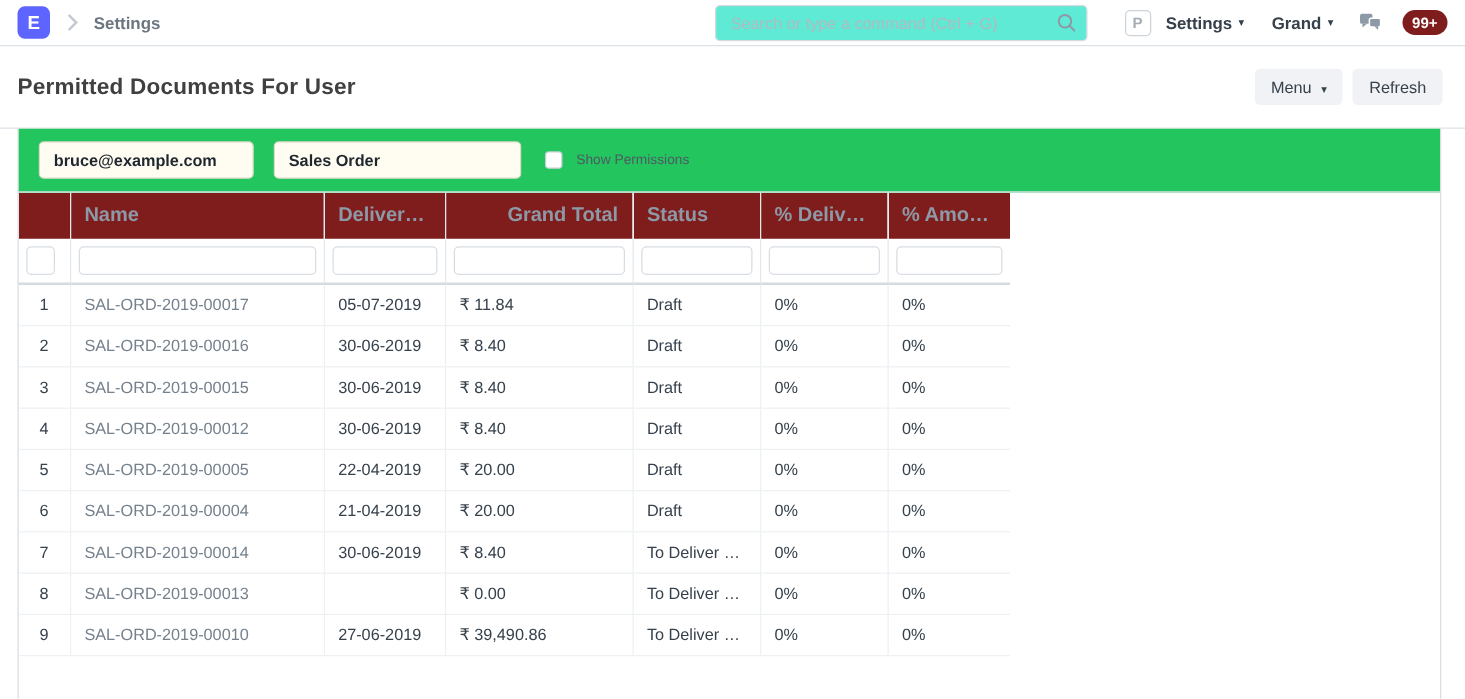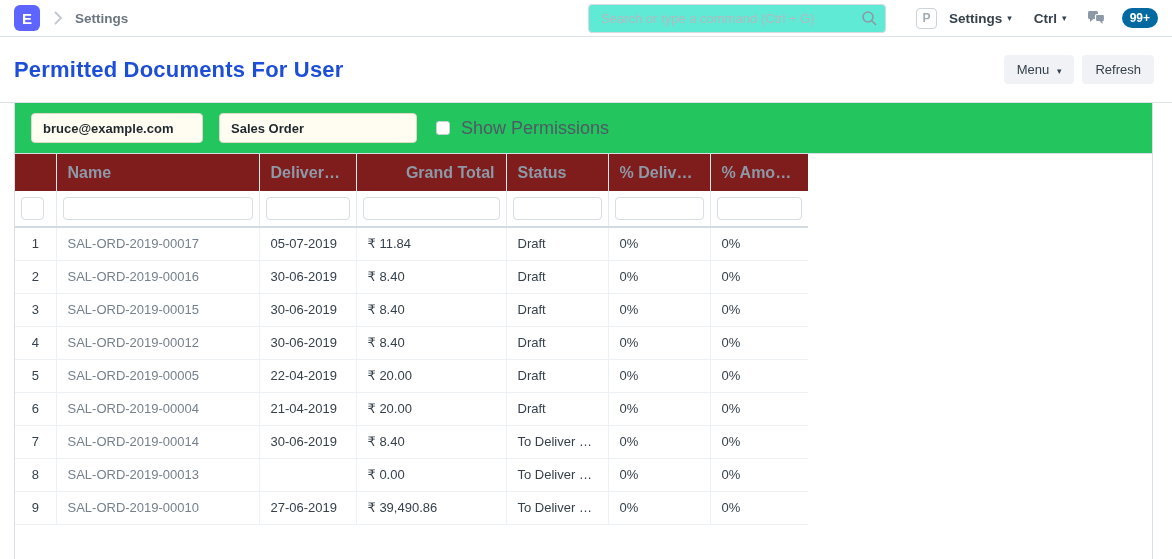--- a/index.html
+++ b/index.html
@@ -21,47 +21,47 @@
   .search-input::placeholder { color:#b2bac1; }
   .search-icon { position:absolute; right:9px; top:6px; color:#8d99a6; }
   .nav-right { display:flex; align-items:center; margin-left:30px; }
   .avatar-p { width:21px; height:21px; border:1px solid #ccd3d9; border-radius:4px;
     color:#a3adb5; font-size:12px; font-weight:600; display:flex; align-items:center;
     justify-content:center; cursor:pointer; }
   .nav-link { font-size:13.5px; font-weight:700; color:#36414c; cursor:pointer;
     display:flex; align-items:center; }
   .nav-link .caret { font-size:9px; margin-left:5px; color:#36414c; }
   .chat-icon { cursor:pointer; display:flex; }
-  .notif-badge { background:#0369a1; color:#fff; font-size:12px; font-weight:700;
+  .notif-badge { background:#7f1d1d; color:#fff; font-size:12px; font-weight:700;
     border-radius:10px; padding:3px 8px; cursor:pointer; }
   .sp12{width:12px}.sp16{width:16px}.sp20{width:20px}.sp22{width:22px}
 
   
   .page-head { height:66px; border-bottom:1px solid #dde2e7; display:flex;
     align-items:center; padding:0 18px 0 14px; }
-  .page-title { font-size:22px; font-weight:700; color:#1d4ed8; letter-spacing:.2px; }
+  .page-title { font-size:18px; font-weight:700; color:#404040; letter-spacing:.2px; }
   .head-actions { margin-left:auto; display:flex; gap:8px; }
   .btn { background:#f0f2f5; border:none; border-radius:4px; font-size:13px;
     color:#36414c; padding:7px 13px; font-family:inherit; cursor:pointer; }
   .btn .caret { font-size:9px; margin-left:4px; }
 
   
   .container { margin:0 19px 0 14px; width:1139px; height:456px;
     border-left:1px solid #d8dee3; border-right:1px solid #d8dee3; }
   .filter-bar { height:51px; background:#22c55e; border-bottom:1px solid #d8dee3;
     display:flex; align-items:center; padding-left:16px; }
   .filter-input { height:30px; border:1px solid #dcd9c8; border-radius:4px;
     background:#fffdf1; font-size:13px; font-weight:700; color:#1f272e;
     padding:0 11px; font-family:inherit; }
   .fi-user { width:172px; }
   .fi-doctype { width:198px; margin-left:16px; }
   .chk-wrap { margin-left:19px; display:flex; align-items:center; cursor:pointer; }
   .checkbox { width:14px; height:14px; border:1px solid #c8d0d7; border-radius:3px;
     background:#fff; }
-  .chk-label { font-size:18px; color:#50annotated5a64; color:#505a64; margin-left:11px; }
+  .chk-label { font-size:11px; color:#50annotated5a64; color:#505a64; margin-left:11px; }
 
   
   table { border-collapse:collapse; table-layout:fixed; width:793px; font-size:13px; }
   col.w-idx{width:41px} col.w-name{width:203px} col.w-date{width:97px}
   col.w-total{width:150px} col.w-status{width:102px} col.w-pctd{width:102px}
   col.w-pcta{width:98px}
   thead th { height:37px; font-size:16px; font-weight:700; color:#8d99a6;
     text-align:left; padding:0 11px; border-right:1px solid #e4e9ed;
     background:#7f1d1d; white-space:nowrap; overflow:hidden; text-overflow:ellipsis; }
   thead th:last-child { border-right:none; }
@@ -105,21 +105,21 @@
 
   <div class="nav-right">
     <div class="avatar-p">P</div>
     <span class="sp12"></span>
     <span class="nav-link">
       <span>Settings</span>
       <span class="caret">▾</span>
     </span>
     <span class="sp22"></span>
     <span class="nav-link">
-      <span>Ctrl</span>
+      <span>Grand</span>
       <span class="caret">▾</span>
     </span>
     <span class="sp20"></span>
     <span class="chat-icon">
       <svg width="19" height="17" viewBox="0 0 19 17">
           <rect x="1" y="1" width="10" height="8" rx="1.5" fill="#8d99a6"></rect>
           <path d="M3 9 L3 12 L6.5 9 Z" fill="#8d99a6"></path>
           <rect x="8.5" y="4.5" width="9" height="7" rx="1.5" fill="#8d99a6" stroke="#fff" stroke-width="1.2"></rect>
           <path d="M15.5 11 L15.5 14 L12.5 11 Z" fill="#8d99a6"></path>
         </svg>

